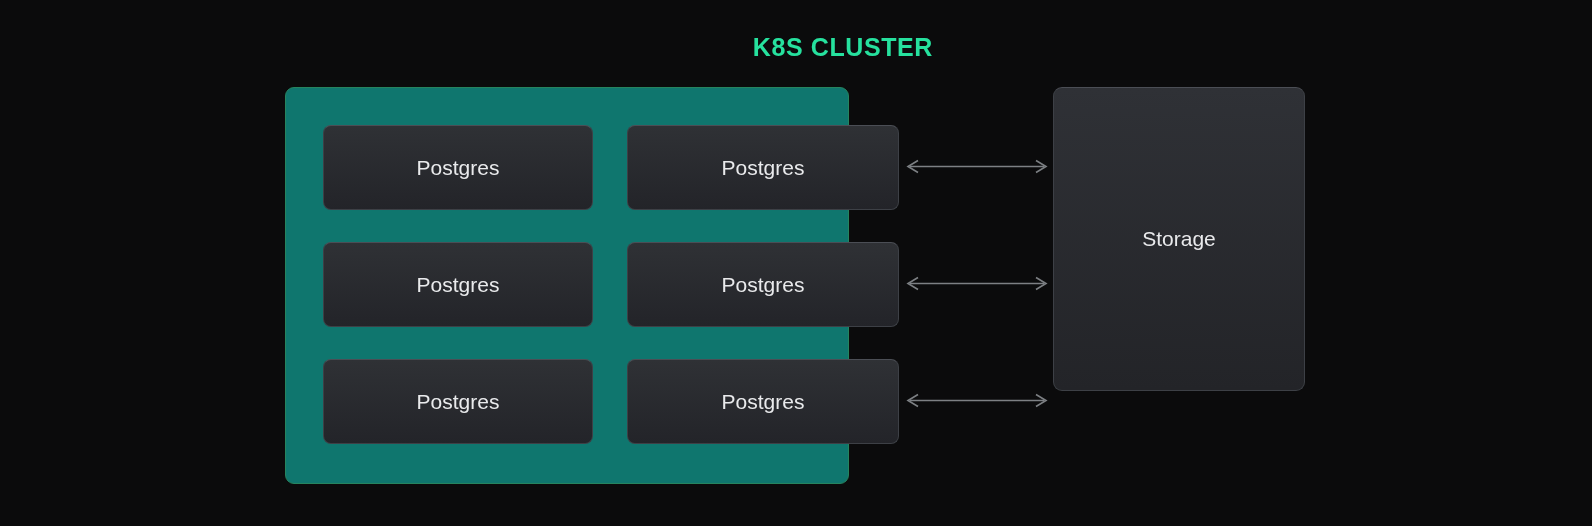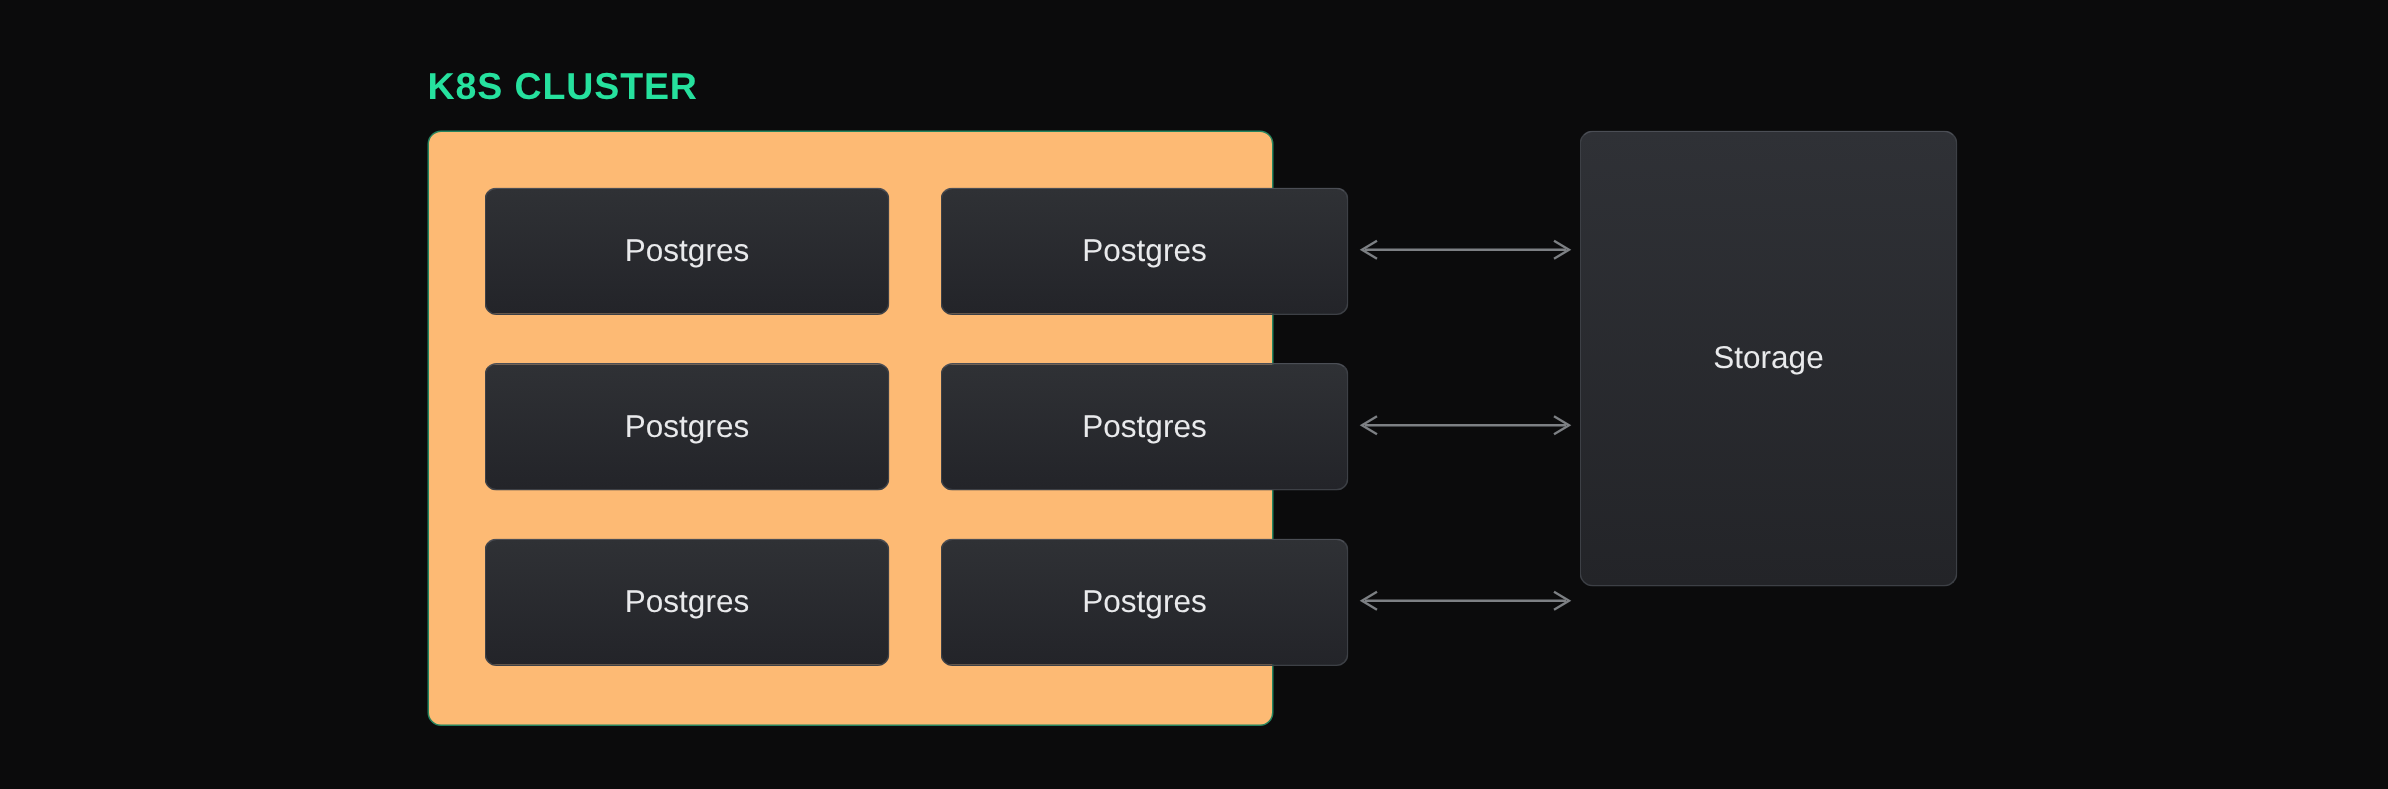--- a/index.html
+++ b/index.html
@@ -11,37 +11,37 @@
     position: relative;
     width: 1592px;
     height: 526px;
     background: #0b0b0c;
     font-family: "Liberation Sans", sans-serif;
     overflow: hidden;
   }
   .cluster-title {
     position: absolute;
     left: 285px;
-    top: 44px;
+    top: 33px;
     width: 648px;
-    text-align: left;
+    text-align: right;
     font-size: 25px;
     font-weight: 700;
     letter-spacing: 0.6px;
   }
   .cluster-box {
     position: absolute;
     left: 285px;
     top: 87px;
     width: 564px;
     height: 397px;
     box-sizing: border-box;
     border-radius: 9px;
     border: 1.5px solid #26845f;
-    background: #fdba74;
+    background: #0f766e;
   }
   .node-grid {
     position: absolute;
     left: 37px;
     top: 37px;
     display: grid;
     grid-template-columns: 270px 272px;
     column-gap: 34px;
     row-gap: 32px;
   }

